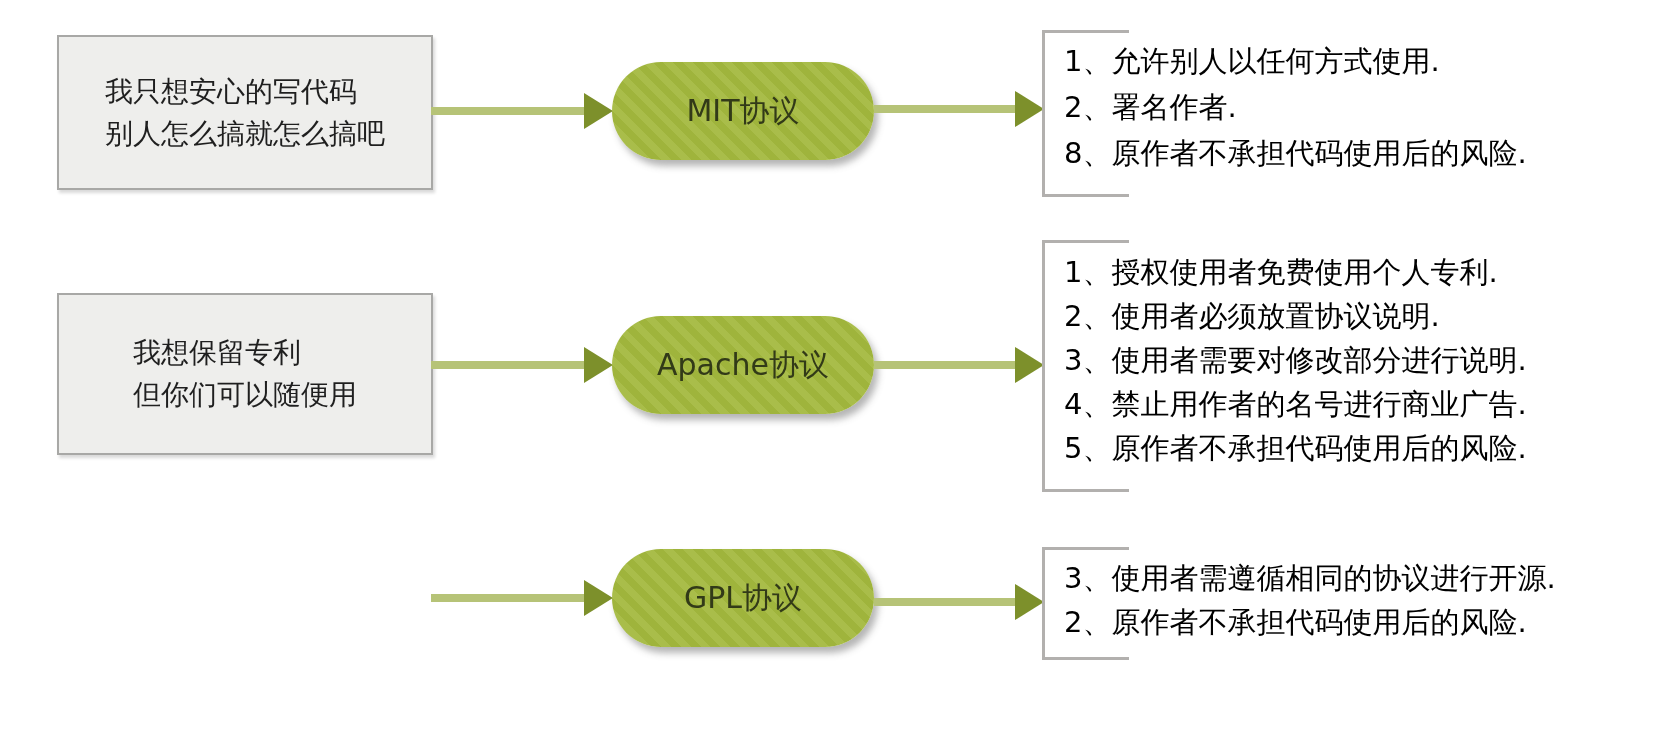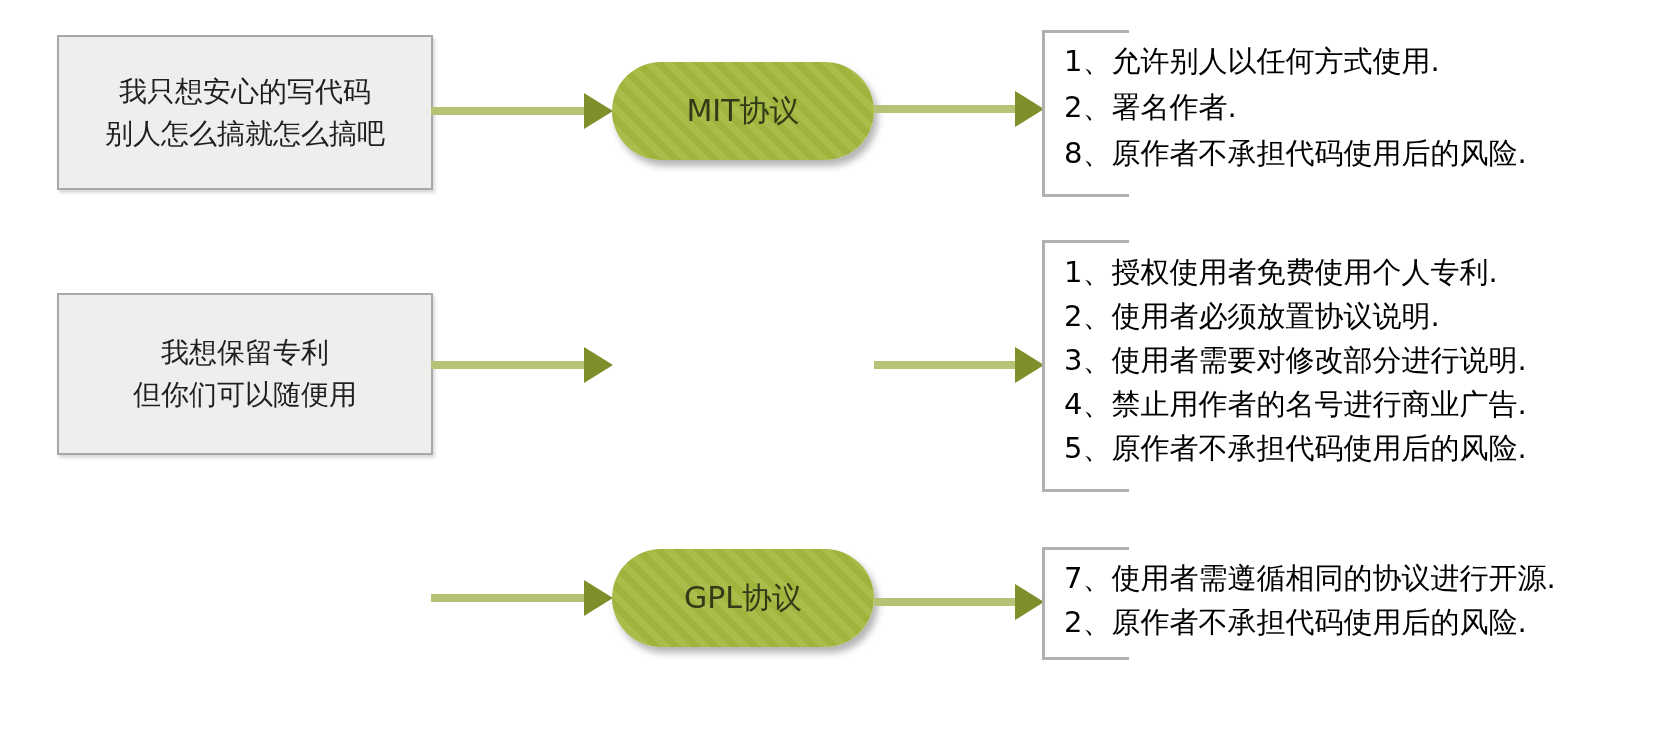--- a/index.html
+++ b/index.html
@@ -6,21 +6,21 @@
   .canvas{
     position:relative;width:1670px;height:732px;background:#ffffff;overflow:hidden;
     font-family:"DejaVu Sans","Liberation Sans",sans-serif;
   }
   
   .srcbox{
     position:absolute;left:57px;width:372px;
     background:var(--box_fill,#eeeeec);
     border:2px solid var(--box_border,#a8a8a6);
     box-shadow:2px 3px 3px rgba(0,0,0,.15);
-    display:flex;align-items:center;justify-content:center;text-align:center;
+    display:flex;align-items:center;justify-content:center;text-align:left;
   }
   .boxtext{white-space:pre-line;font-size:28px;line-height:42px;color:var(--text_dark,#1f1f1f);}
   .r1-box{top:35px;height:151px}
   .r2-box{top:293px;height:158px}
   .r3-box{top:520px;height:164px}
 
   
   .pill{
     position:absolute;left:612px;width:262px;height:98px;border-radius:49px;
     display:flex;align-items:center;justify-content:center;
@@ -102,20 +102,23 @@
   </div>
 
   <div class="srcbox r2-box">
     <span class="boxtext">我想保留专利
 但你们可以随便用</span>
   </div>
   <div class="conn c1 r2-c1">
     <div class="cline"></div>
     <div class="chead"></div>
   </div>
+  <div class="pill r2-pill">
+    <span>Apache协议</span>
+  </div>
   <div class="conn c2 r2-c2">
     <div class="cline"></div>
     <div class="chead"></div>
   </div>
   <div class="bracket r2-br">
     <div class="arm top"></div>
     <div class="arm bot"></div>
   </div>
   <div class="plist r2-list">
     <div class="pitem">1、授权使用者免费使用个人专利.</div>
@@ -134,17 +137,17 @@
   </div>
   <div class="conn c2 r3-c2">
     <div class="cline"></div>
     <div class="chead"></div>
   </div>
   <div class="bracket r3-br">
     <div class="arm top"></div>
     <div class="arm bot"></div>
   </div>
   <div class="plist r3-list">
-    <div class="pitem">7、使用者需遵循相同的协议进行开源.</div>
+    <div class="pitem">3、使用者需遵循相同的协议进行开源.</div>
     <div class="pitem">2、原作者不承担代码使用后的风险.</div>
   </div>
 
 </div>
 
 </body></html>

